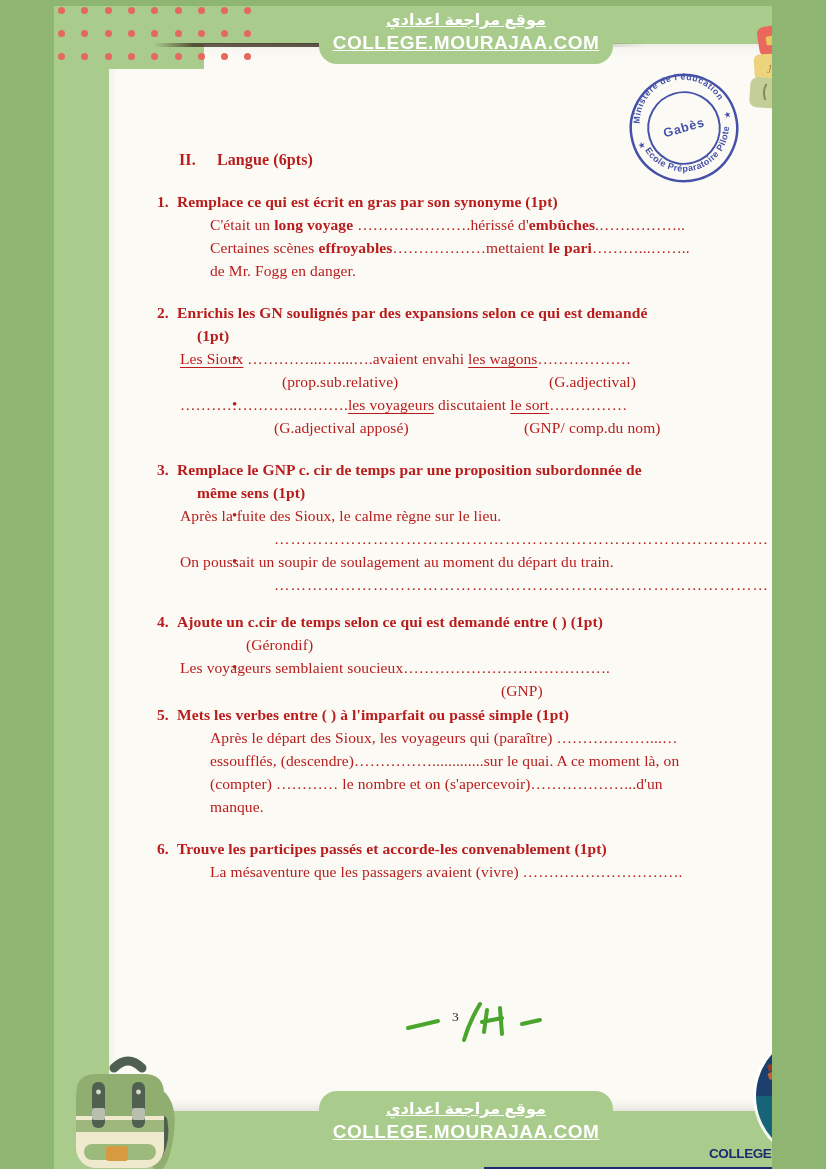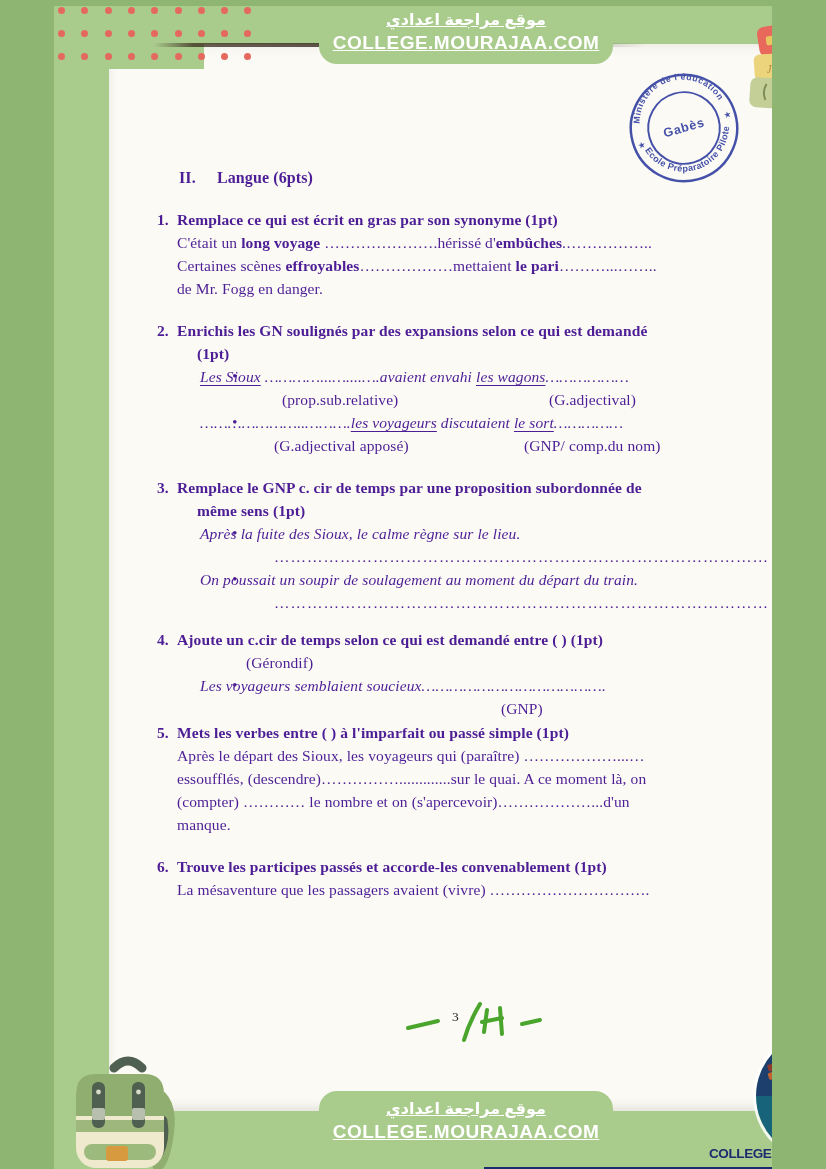--- a/index.html
+++ b/index.html
@@ -18,33 +18,33 @@
           font-family:"Liberation Sans","DejaVu Sans",sans-serif;color:#fff;}
   .bubble.top{top:0;height:58px;border-radius:0 0 18px 18px;}
   .bubble.bottom{top:1085px;height:84px;border-radius:18px 18px 0 0;}
   .bar{position:absolute;left:0;width:826px;background:#a9cb8c;}
   .bar.top{top:0;height:37px;}
   .bar.bottom{top:1105px;height:64px;}
   .site-ar{display:block;font-size:16px;font-weight:bold;text-decoration:underline;direction:rtl;line-height:22px;margin-top:3px;}
   .site-url{display:block;font-size:19px;font-weight:bold;text-decoration:underline;letter-spacing:.5px;line-height:24px;}
   .navy-strip{position:absolute;left:430px;top:1161px;width:396px;height:8px;background:#1c2a70;}
   
-  .content{position:absolute;left:55px;top:160px;width:690px;color:#4c1d95;font-size:15.5px;line-height:23px;letter-spacing:.1px;}
+  .content{position:absolute;left:55px;top:142px;width:690px;color:#b91c1c;font-size:15.5px;line-height:23px;letter-spacing:.1px;}
   .section-head{font-weight:bold;font-size:16px;display:flex;}
   .section-num{width:38px;margin-left:70px;}
   .q{margin-top:19px;position:relative;}
   .q.tight{margin-top:14px;}
   .q.flush{margin-top:1px;}
   .q-title{font-weight:bold;padding-left:68px;text-indent:-20px;}
   .q-title .q-num{display:inline-block;width:20px;text-indent:0;}
   .q-title2{font-weight:bold;padding-left:88px;}
   .ln{position:relative;padding-left:36px;}
-  .ln.para{padding-left:68px;}
+  .ln.para{padding-left:101px;}
   .ln.cont{padding-left:137px;}
-  .ln.bullet{padding-left:91px;font-style:italic;}
+  .ln.bullet{padding-left:71px;}
   .ln.bullet::before{content:"•";position:absolute;left:123px;font-size:15px;}
   .ln.dots{padding-left:165px;letter-spacing:1px;}
   .ln.labels{height:23px;}
   .ln.labels span{position:absolute;top:0;white-space:nowrap;}
   .seg-b{font-weight:bold;}
   .seg-u{text-decoration:underline;text-underline-offset:3px;}
   
   .mark-3{position:absolute;left:398px;top:1003px;font-size:13.5px;color:#1d1c18;}
   
   .stamp{position:absolute;left:572px;top:64px;width:116px;height:116px;transform:rotate(-16deg);opacity:.88;}

